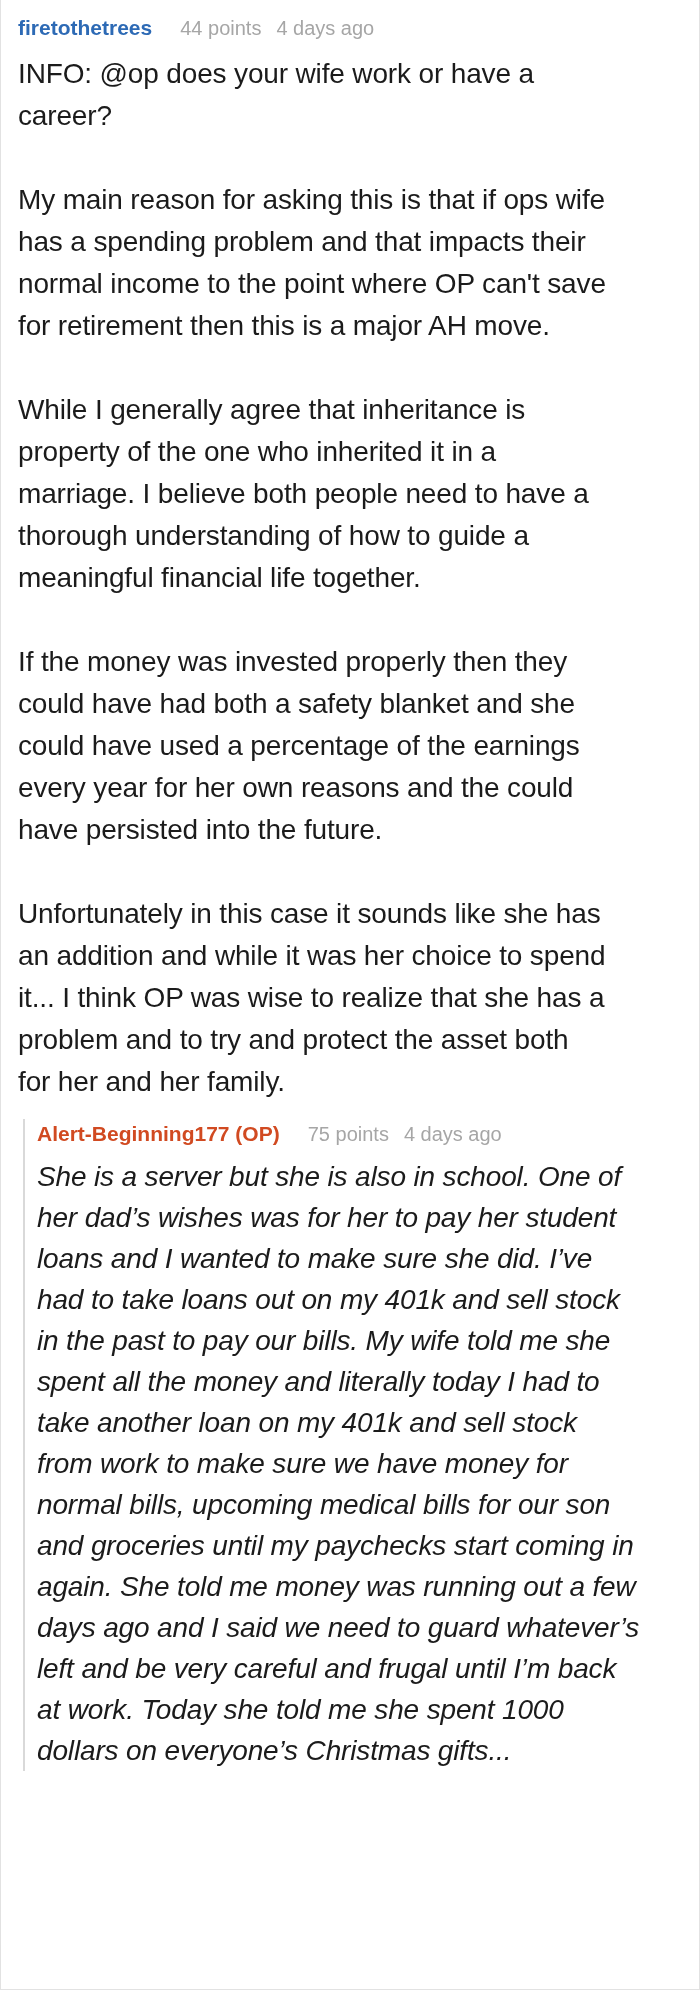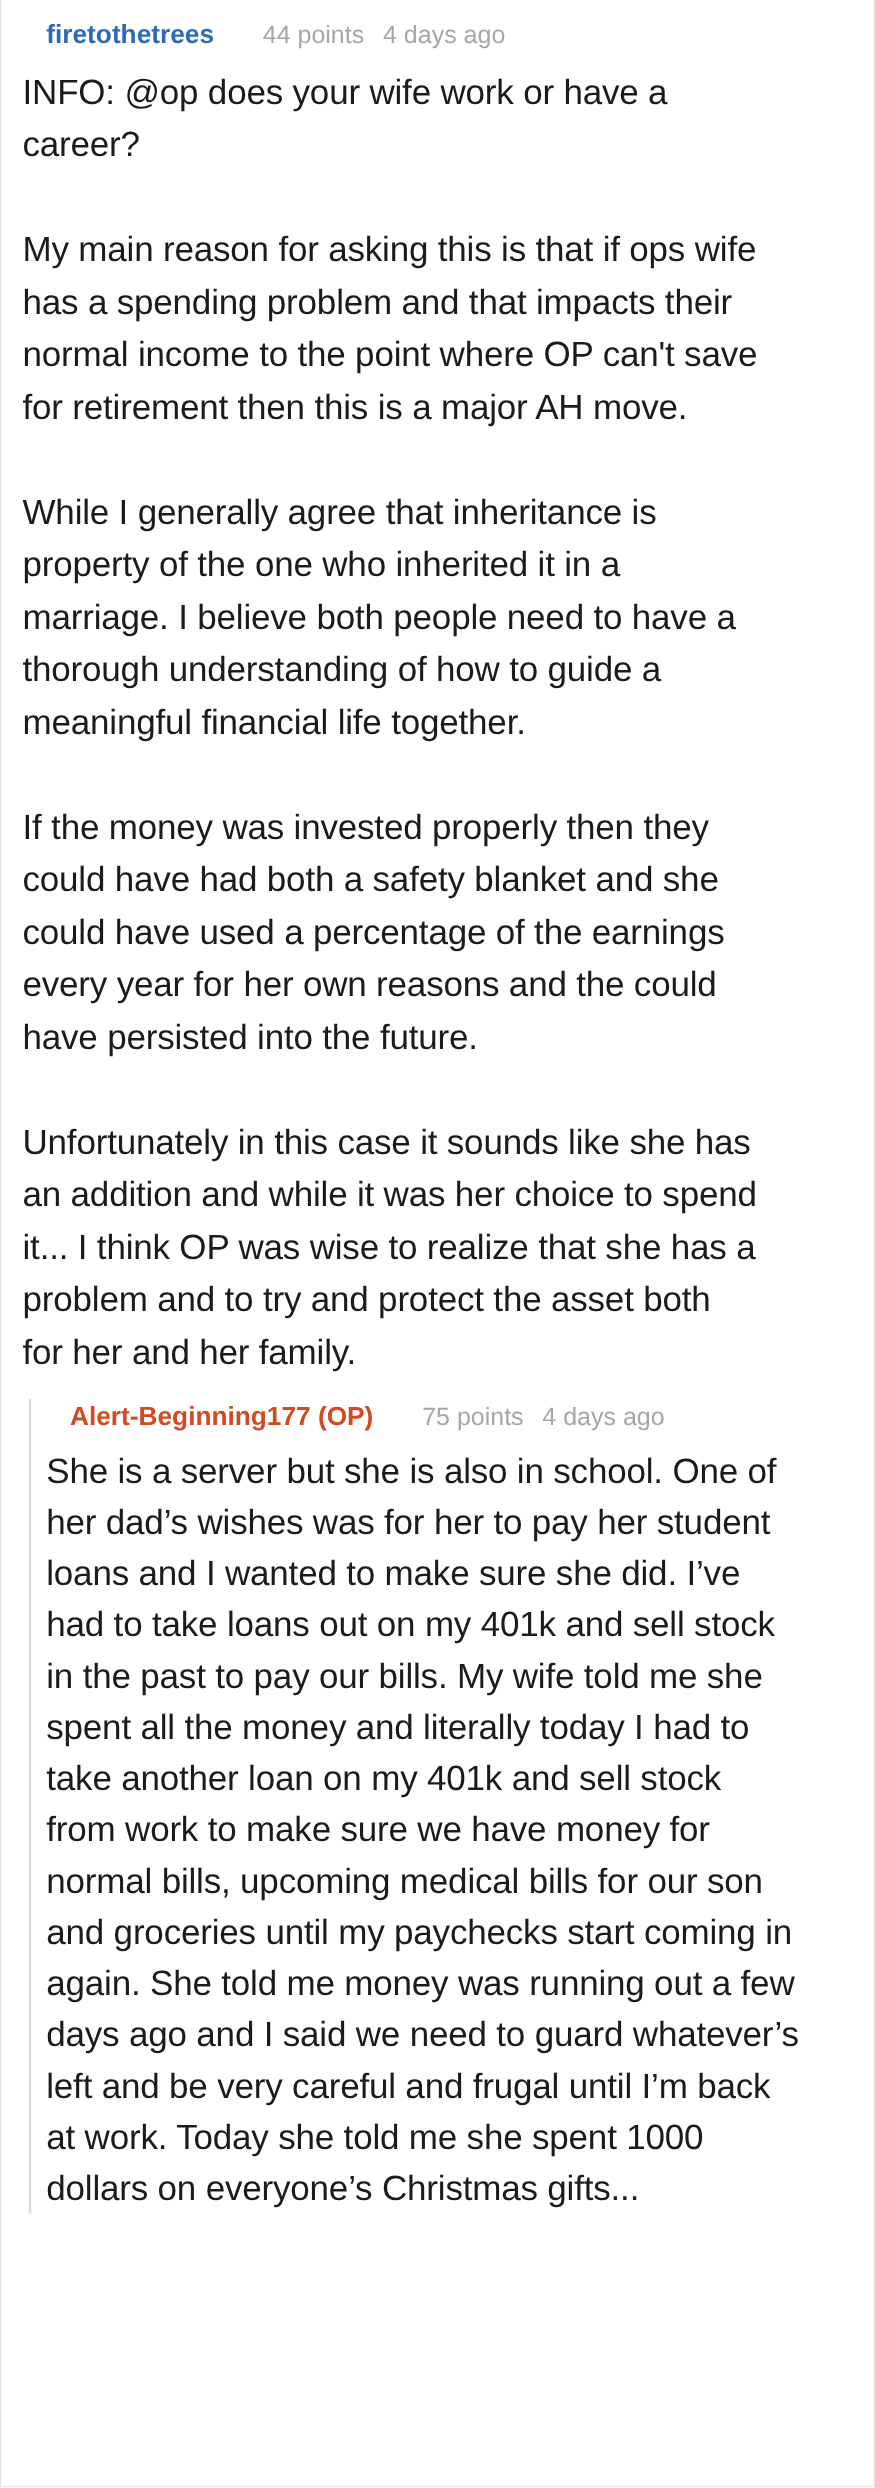--- a/index.html
+++ b/index.html
@@ -25,26 +25,25 @@
     line-height: 30px;
     margin-bottom: 10px;
     white-space: nowrap;
   }
   .username {
     font-weight: bold;
     font-size: 21px;
     color: #2d6ab5;
     text-decoration: none;
     cursor: pointer;
-    margin-left: 19px;
   }
   .meta {
     font-size: 20px;
     color: #a6a6a6;
-    margin-left: 39px;
+    margin-left: 28px;
   }
   .meta + .meta {
     margin-left: 15px;
   }
   .body p {
     font-size: 28px;
     line-height: 42px;
     color: #1b1b1b;
     margin: 0 0 42px 0;
     white-space: pre-line;
@@ -61,20 +60,21 @@
     padding-left: 12px;
   }
   .reply .c-header {
     margin-bottom: 7px;
   }
   .reply .username {
     color: #d14a21;
   }
   .reply .body p {
     line-height: 41px;
+    font-style: italic;
   }
 </style>
 </head>
 <body>
 
 <div class="card">
 
   <article class="comment">
     <header class="c-header">
       <a class="username">firetothetrees</a>

